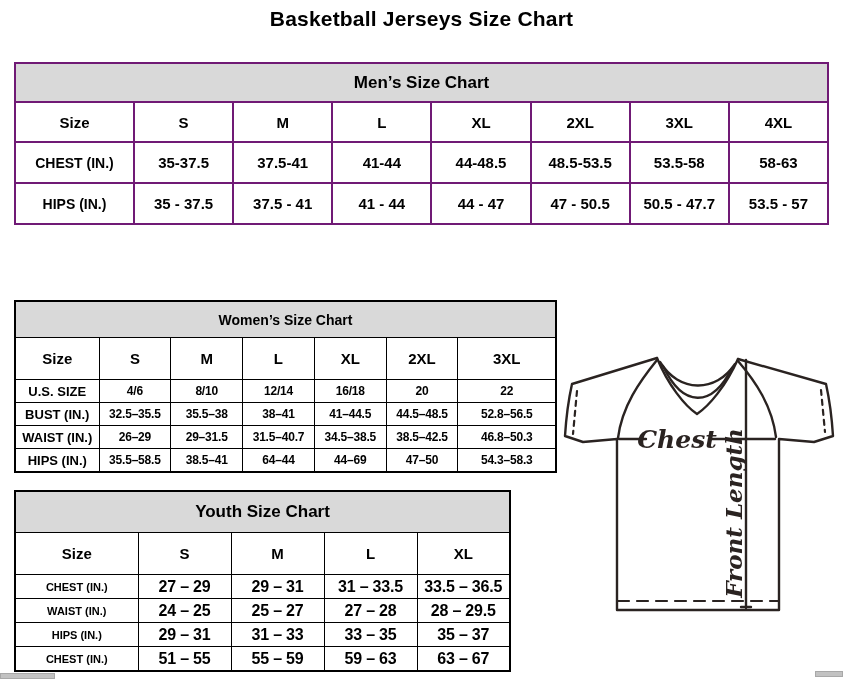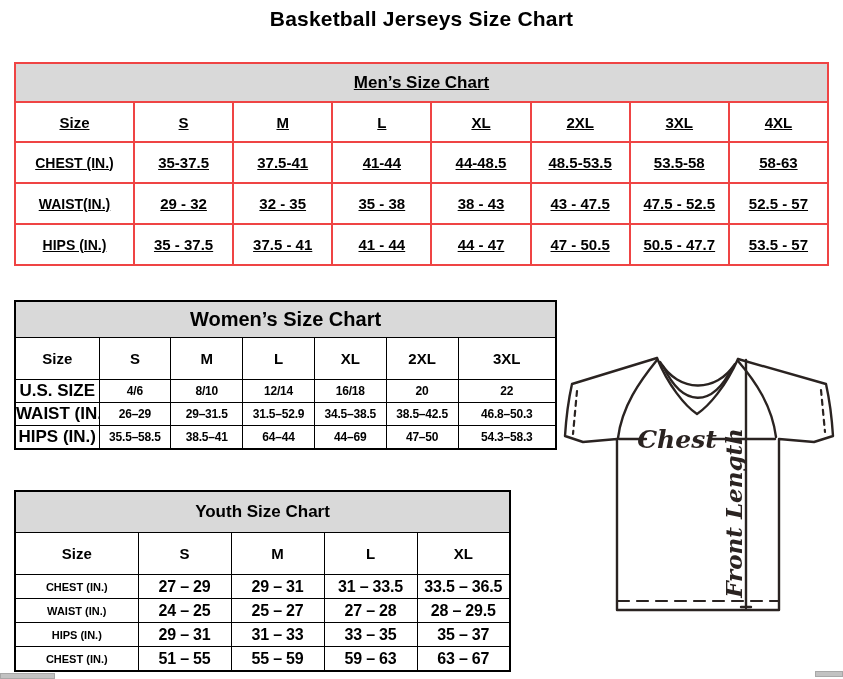--- a/index.html
+++ b/index.html
@@ -9,34 +9,34 @@
   }
   .page-title{
     position:absolute;top:7px;left:0;width:100%;text-align:center;
     font-size:21px;font-weight:bold;letter-spacing:0.2px;
   }
   table{border-collapse:collapse;position:absolute;table-layout:fixed;background:#fff;}
   td,th{text-align:center;vertical-align:middle;padding:0;overflow:hidden;white-space:nowrap;}
 
   
   .mens{left:14px;top:62px;width:815px;border:2px solid #000;}
-  .mens td,.mens th{border:2px solid #ef4444;font-weight:bold;text-decoration:underline;}
+  .mens td,.mens th{border:2px solid #701a75;font-weight:bold;}
   .mens .title-row td{background:#d9d9d9;height:37px;font-size:17px;}
   .mens .size-row th{height:38px;font-size:15px;}
   .mens .data-row td{height:39px;font-size:15px;}
   .mens .data-row td.rowlabel{font-size:14px;}
   .mens col.labelcol{width:119px;}
 
   
   .womens{left:14px;top:300px;width:543px;border:2px solid #000;}
   .womens td,.womens th{border:1px solid #000;font-weight:bold;}
-  .womens .title-row td{background:#d9d9d9;height:35px;font-size:20px;}
+  .womens .title-row td{background:#d9d9d9;height:35px;font-size:14px;}
   .womens .size-row th{height:41px;font-size:15px;}
   .womens .data-row td{height:22px;font-size:12px;letter-spacing:-0.2px;}
-  .womens .data-row td.rowlabel{font-size:17px;letter-spacing:0;}
+  .womens .data-row td.rowlabel{font-size:13px;letter-spacing:0;}
   .womens col.labelcol{width:84px;}
   .womens col.lastcol{width:98px;}
 
   
   .youth{left:14px;top:490px;width:497px;border:2px solid #000;}
   .youth td,.youth th{border:1px solid #000;font-weight:bold;}
   .youth .title-row td{background:#d9d9d9;height:40px;font-size:17px;margin-left:8px;}
   .youth .size-row th{height:41px;font-size:15px;}
   .youth .data-row td{height:23px;font-size:16px;letter-spacing:-0.2px;}
   .youth .data-row td.rowlabel{font-size:11px;letter-spacing:0;}
@@ -89,30 +89,20 @@
     <td class="rowlabel">CHEST (IN.)</td>
     <td>35-37.5</td>
     <td>37.5-41</td>
     <td>41-44</td>
     <td>44-48.5</td>
     <td>48.5-53.5</td>
     <td>53.5-58</td>
     <td>58-63</td>
   </tr>
   <tr class="data-row">
-    <td class="rowlabel">WAIST(IN.)</td>
-    <td>29 - 32</td>
-    <td>32 - 35</td>
-    <td>35 - 38</td>
-    <td>38 - 43</td>
-    <td>43 - 47.5</td>
-    <td>47.5 - 52.5</td>
-    <td>52.5 - 57</td>
-  </tr>
-  <tr class="data-row">
     <td class="rowlabel">HIPS (IN.)</td>
     <td>35 - 37.5</td>
     <td>37.5 - 41</td>
     <td>41 - 44</td>
     <td>44 - 47</td>
     <td>47 - 50.5</td>
     <td>50.5 - 47.7</td>
     <td>53.5 - 57</td>
   </tr>
 </tbody>
@@ -144,24 +134,33 @@
   <tr class="data-row">
     <td class="rowlabel">U.S. SIZE</td>
     <td>4/6</td>
     <td>8/10</td>
     <td>12/14</td>
     <td>16/18</td>
     <td>20</td>
     <td>22</td>
   </tr>
   <tr class="data-row">
+    <td class="rowlabel">BUST (IN.)</td>
+    <td>32.5–35.5</td>
+    <td>35.5–38</td>
+    <td>38–41</td>
+    <td>41–44.5</td>
+    <td>44.5–48.5</td>
+    <td>52.8–56.5</td>
+  </tr>
+  <tr class="data-row">
     <td class="rowlabel">WAIST (IN.)</td>
     <td>26–29</td>
     <td>29–31.5</td>
-    <td>31.5–52.9</td>
+    <td>31.5–40.7</td>
     <td>34.5–38.5</td>
     <td>38.5–42.5</td>
     <td>46.8–50.3</td>
   </tr>
   <tr class="data-row">
     <td class="rowlabel">HIPS (IN.)</td>
     <td>35.5–58.5</td>
     <td>38.5–41</td>
     <td>64–44</td>
     <td>44–69</td>

